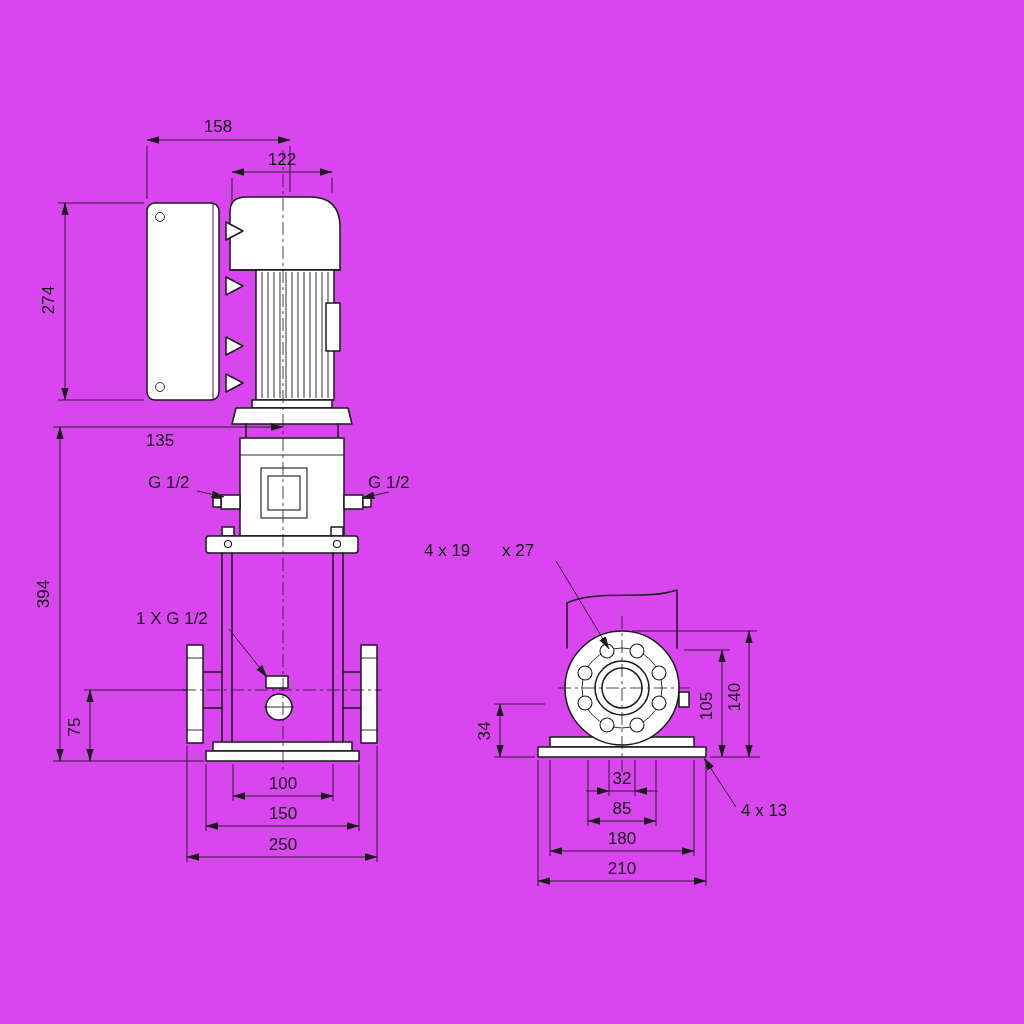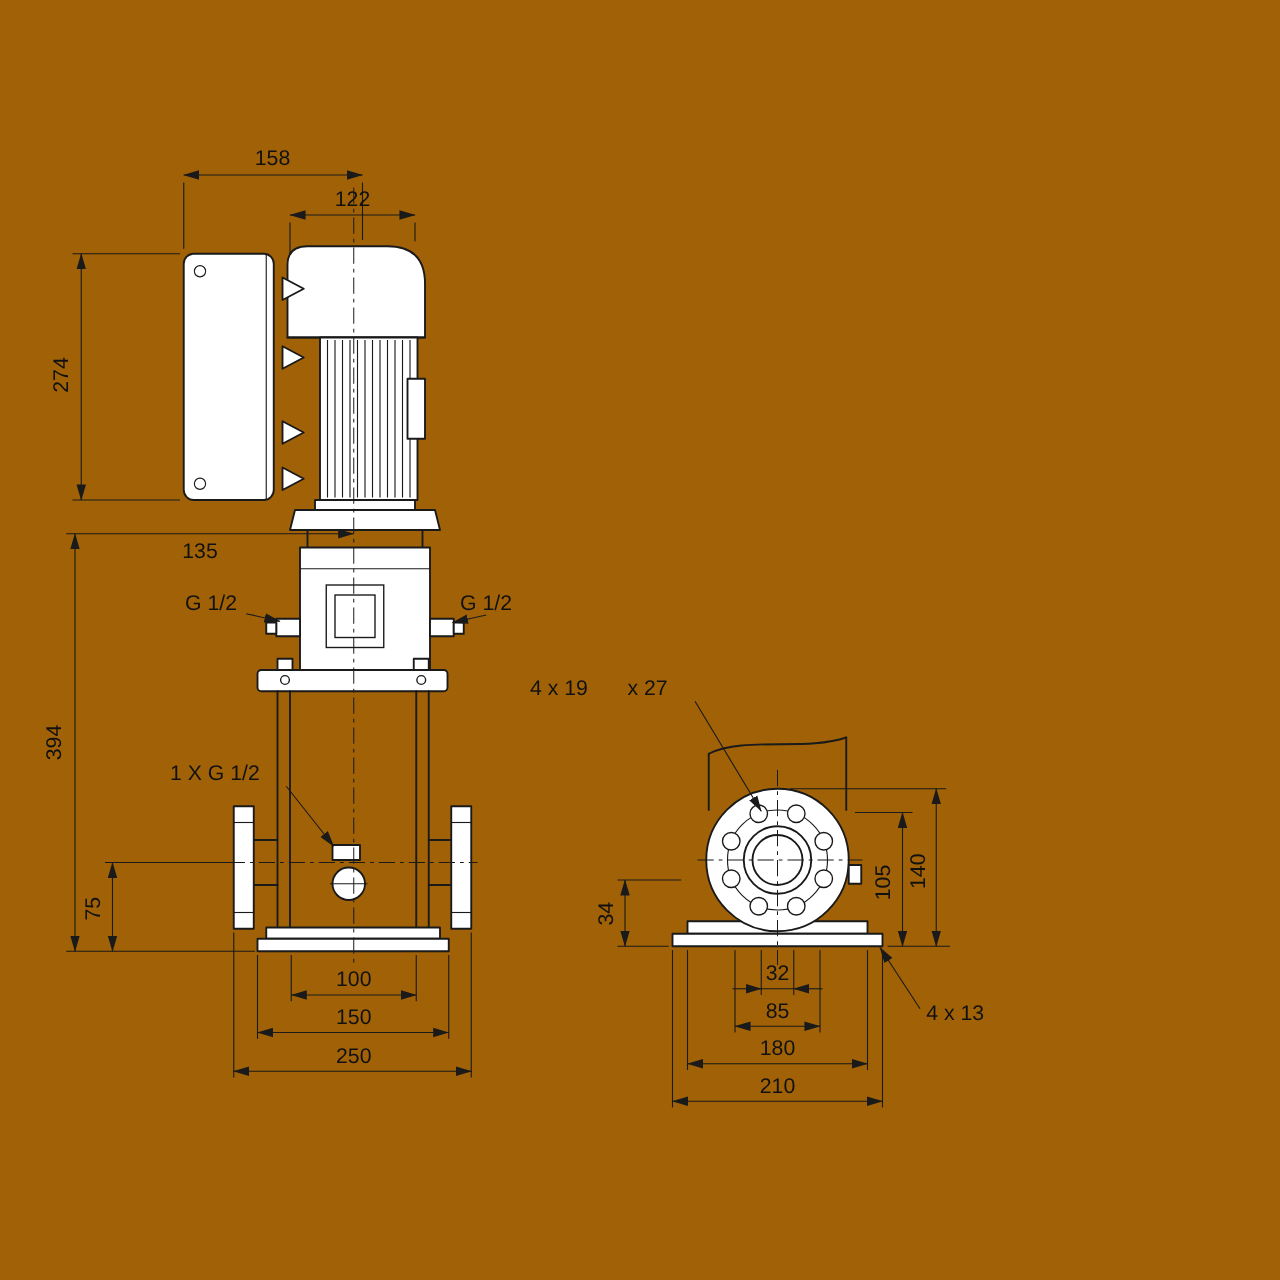--- a/index.html
+++ b/index.html
@@ -1,16 +1,16 @@
 <!DOCTYPE html>
 <html><head>
 <meta charset="utf-8">
 <style>
   html,body{margin:0;padding:0;background:#ffffff;}
-  .page{width:1024px;height:1024px;background:#a16207;position:relative;overflow:hidden;}
+  .page{width:1024px;height:1024px;background:#d946ef;position:relative;overflow:hidden;}
   svg{display:block;}
   svg text{font-family:"Liberation Sans",sans-serif;font-size:17px;fill:#111;}
   .obj{fill:none;stroke:#1a1a1a;stroke-width:1.5;stroke-linejoin:round;stroke-linecap:round;}
   .objw{fill:#ffffff;stroke:#1a1a1a;stroke-width:1.5;stroke-linejoin:round;}
   .thin{fill:none;stroke:#1a1a1a;stroke-width:0.9;}
   .hole{fill:#ffffff;stroke:#1a1a1a;stroke-width:1.1;}
   .dim{fill:none;stroke:#1a1a1a;stroke-width:0.9;marker-start:url(#as);marker-end:url(#ae);}
   .dimE{fill:none;stroke:#1a1a1a;stroke-width:0.9;marker-end:url(#ae);}
   .cl{fill:none;stroke:#1a1a1a;stroke-width:0.8;stroke-dasharray:13 4 3 4;}
 </style>

